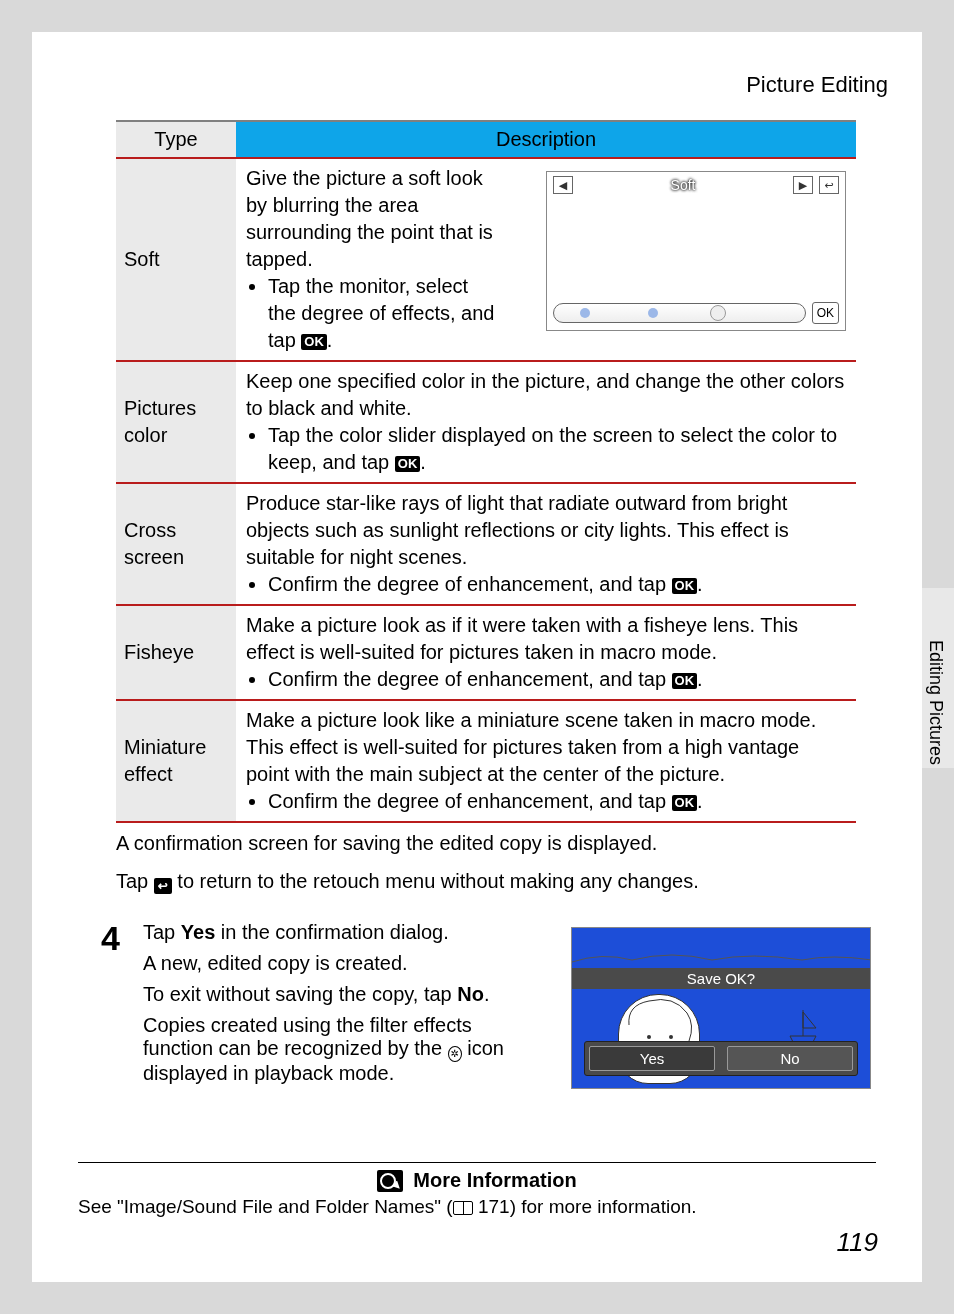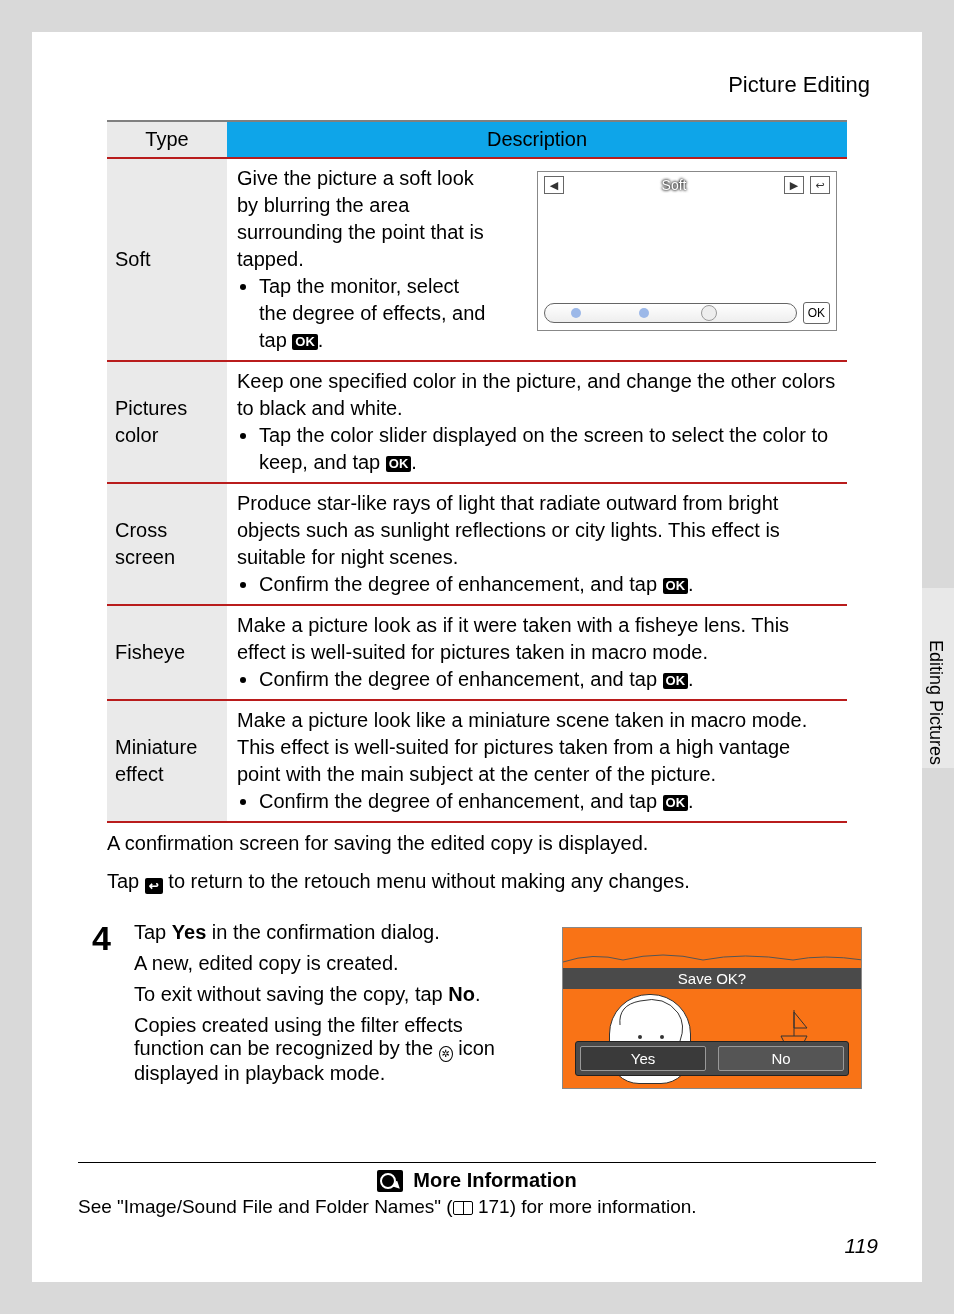--- a/index.html
+++ b/index.html
@@ -10,21 +10,21 @@
     color: #000;
     width: 954px;
     height: 1314px;
     position: relative;
   }
   .page {
     background: #fff;
     position: absolute;
     left: 32px; top: 32px;
     width: 890px; height: 1250px;
-    padding: 40px 46px 30px 46px;
+    padding: 40px 28px 30px 46px;
   }
   .header-title {
     text-align: right;
     font-size: 22px;
     margin-bottom: 22px;
     padding-right: 6px;
   }
   table {
     border-collapse: collapse;
     width: 740px;
@@ -142,21 +142,21 @@
     border:1px solid #000; border-radius:50%;
     vertical-align:-2px;
     position:relative;
     font-size:10px; text-align:center; line-height:14px;
   }
   .save-dialog {
     position: absolute;
     right: 0; top: 6px;
     width: 300px; height: 162px;
     border: 1px solid #888;
-    background: #f97316;
+    background: #1d4ed8;
   }
   .scene {
     width: 100%; height: 100%;
     position: relative;
     overflow: hidden;
   }
   .hills {
     position:absolute; left:0; right:0; top:22px; height:14px;
   }
   .save-banner {
@@ -235,21 +235,21 @@
     border:1px solid #000; border-radius:2px;
     vertical-align:-2px;
     position:relative;
   }
   .book-icon::before {
     content:""; position:absolute; left:50%; top:0; bottom:0;
     width:1px; background:#000;
   }
   .page-num {
     position:absolute; right: 44px; bottom: 24px;
-    font-style: italic; font-size: 21px;
+    font-style: italic; font-size: 26px;
   }
   .step-wrap { position: relative; }
 </style>
 </head>
 <body>
 
 <div class="side-tab"></div>
 <div class="side-label">Editing Pictures</div>
 
 <div class="page">

